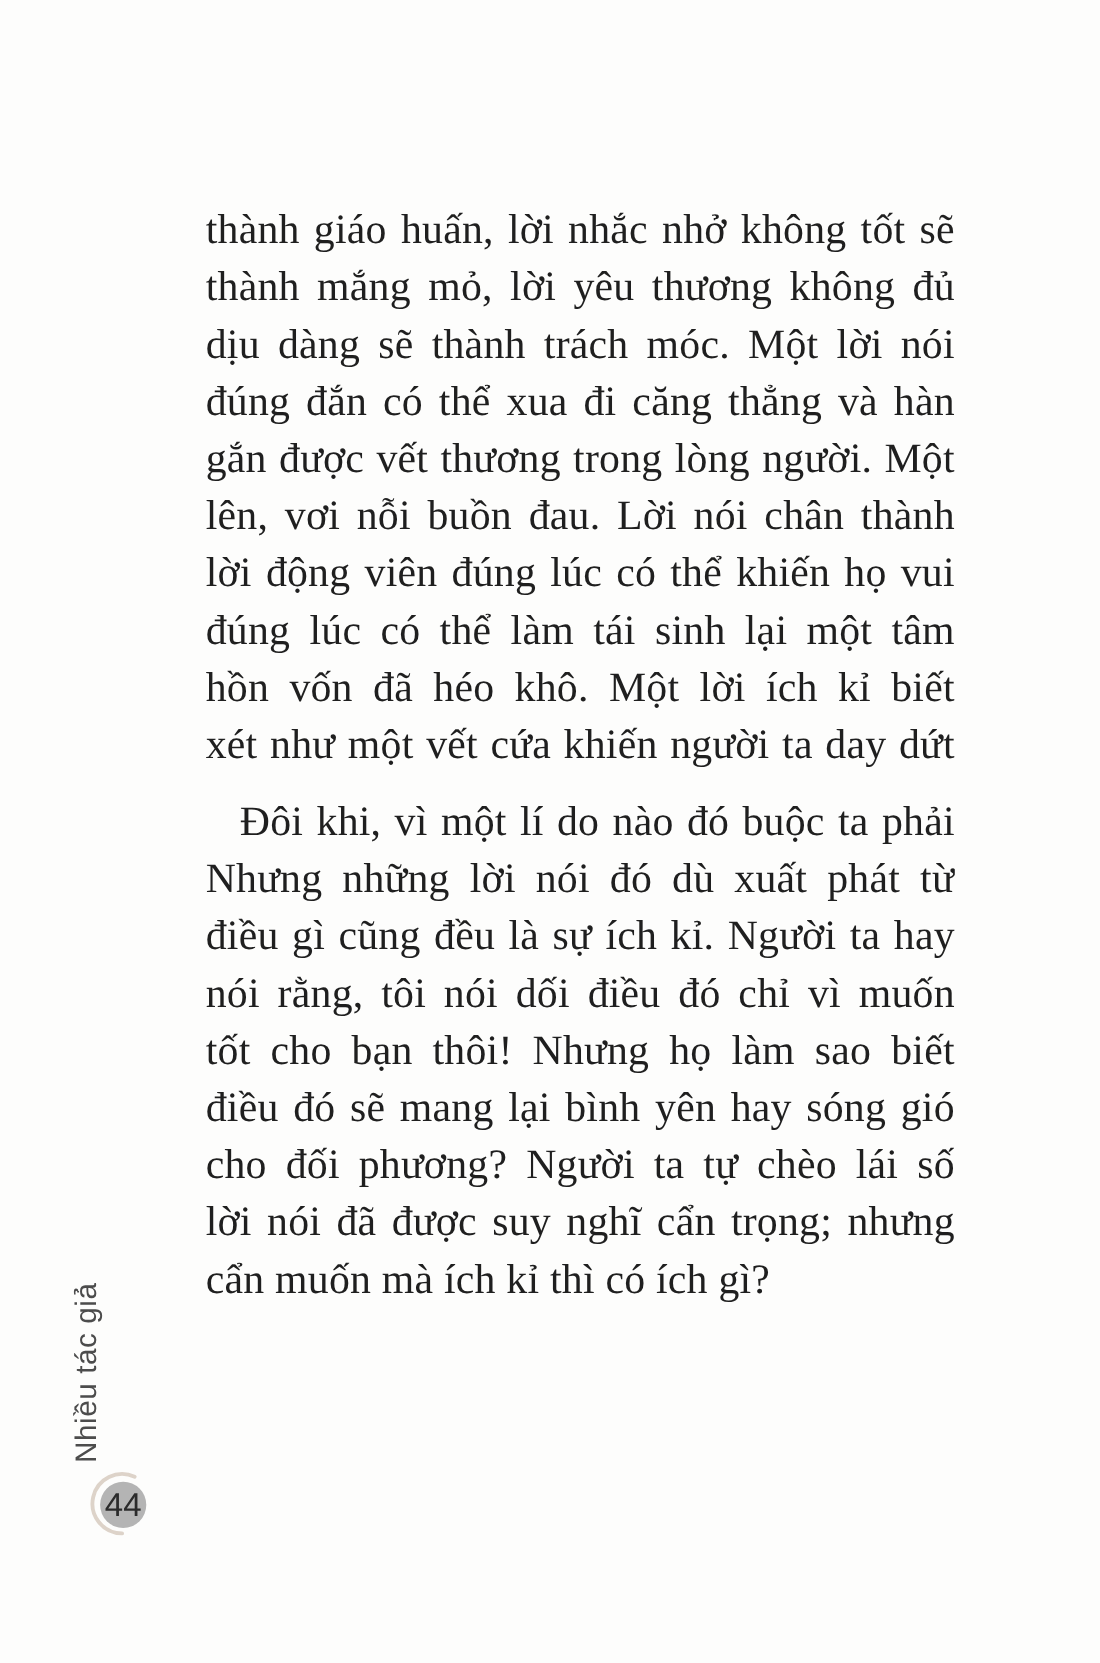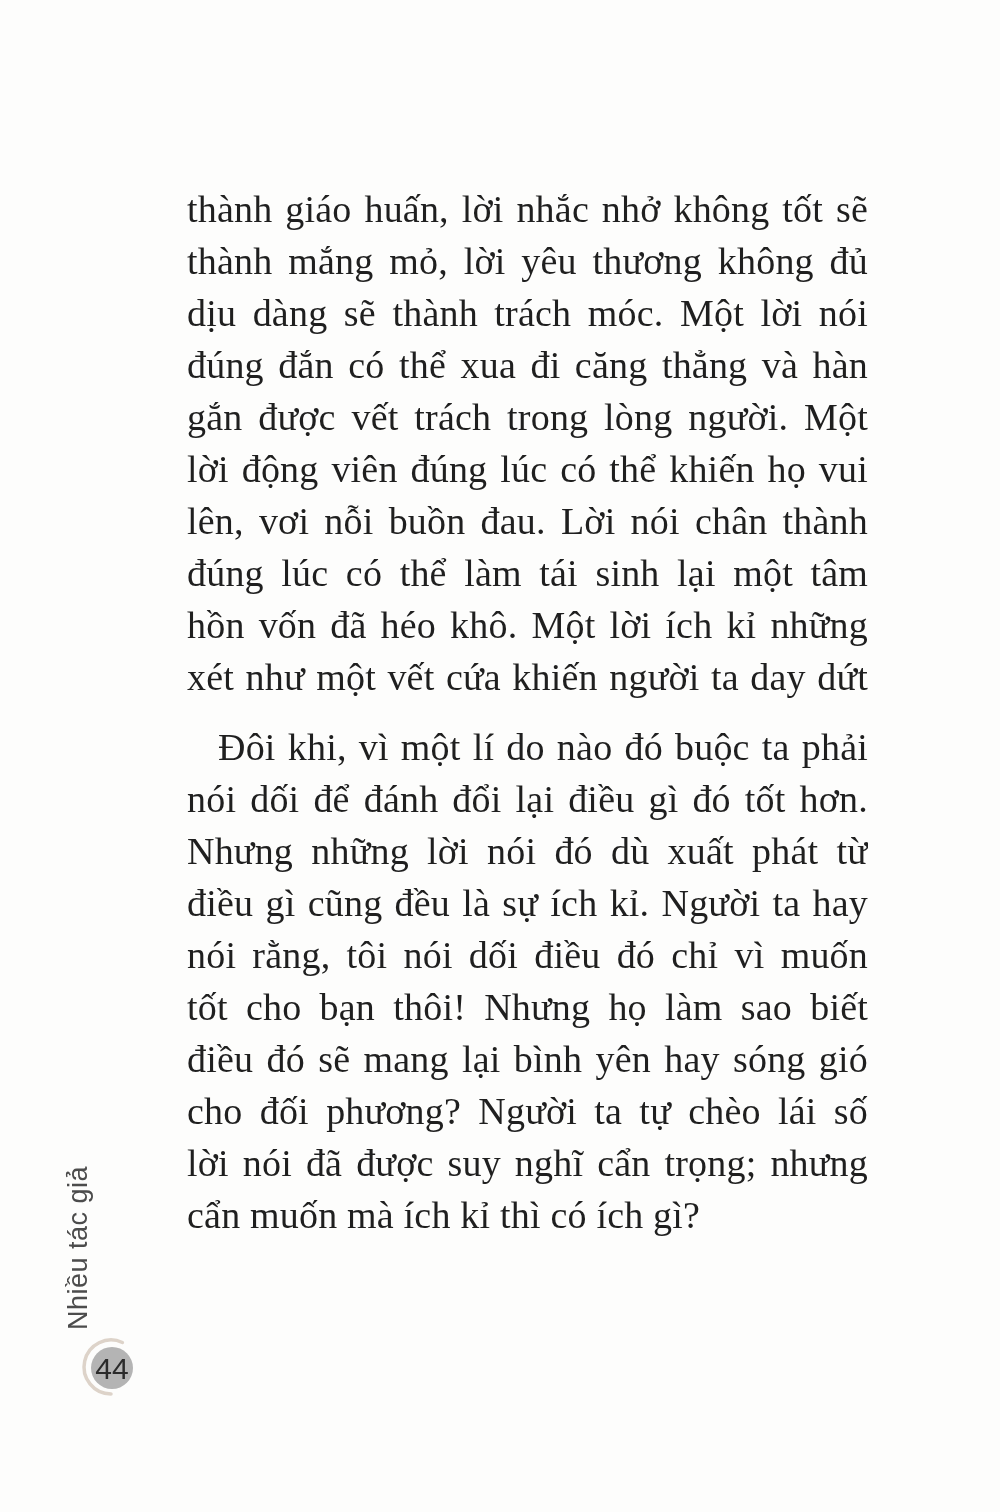--- a/index.html
+++ b/index.html
@@ -66,30 +66,29 @@
 </style>
 </head>
 <body>
 
 <div class="page-text" style="color: rgb(31, 31, 31);">
     <div class="para">
       <div class="line">thành giáo huấn, lời nhắc nhở không tốt sẽ</div>
       <div class="line">thành mắng mỏ, lời yêu thương không đủ</div>
       <div class="line">dịu dàng sẽ thành trách móc. Một lời nói</div>
       <div class="line">đúng đắn có thể xua đi căng thẳng và hàn</div>
-      <div class="line">gắn được vết trách trong lòng người. Một</div>
+      <div class="line">gắn được vết thương trong lòng người. Một</div>
+      <div class="line">lên, vơi nỗi buồn đau. Lời nói chân thành</div>
       <div class="line">lời động viên đúng lúc có thể khiến họ vui</div>
-      <div class="line">lên, vơi nỗi buồn đau. Lời nói chân thành</div>
       <div class="line">đúng lúc có thể làm tái sinh lại một tâm</div>
-      <div class="line">hồn vốn đã héo khô. Một lời ích kỉ những</div>
+      <div class="line">hồn vốn đã héo khô. Một lời ích kỉ biết</div>
       <div class="line">xét như một vết cứa khiến người ta day dứt</div>
     </div>
     <div class="para">
       <div class="line first-indent">Đôi khi, vì một lí do nào đó buộc ta phải</div>
-      <div class="line">nói dối để đánh đổi lại điều gì đó tốt hơn.</div>
       <div class="line">Nhưng những lời nói đó dù xuất phát từ</div>
       <div class="line">điều gì cũng đều là sự ích kỉ. Người ta hay</div>
       <div class="line">nói rằng, tôi nói dối điều đó chỉ vì muốn</div>
       <div class="line">tốt cho bạn thôi! Nhưng họ làm sao biết</div>
       <div class="line">điều đó sẽ mang lại bình yên hay sóng gió</div>
       <div class="line">cho đối phương? Người ta tự chèo lái số</div>
       <div class="line">lời nói đã được suy nghĩ cẩn trọng; nhưng</div>
       <div class="line last">cẩn muốn mà ích kỉ thì có ích gì?</div>
     </div>
   </div>

